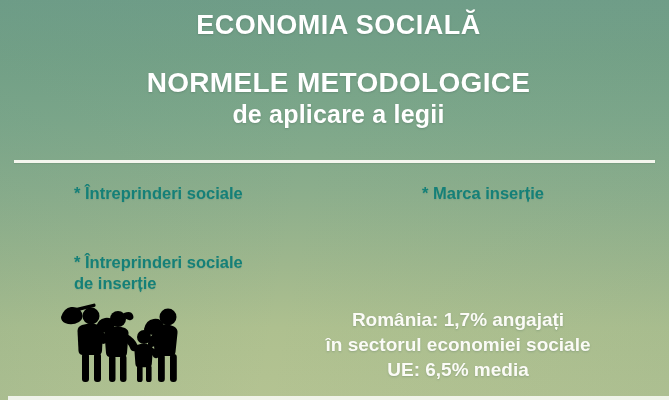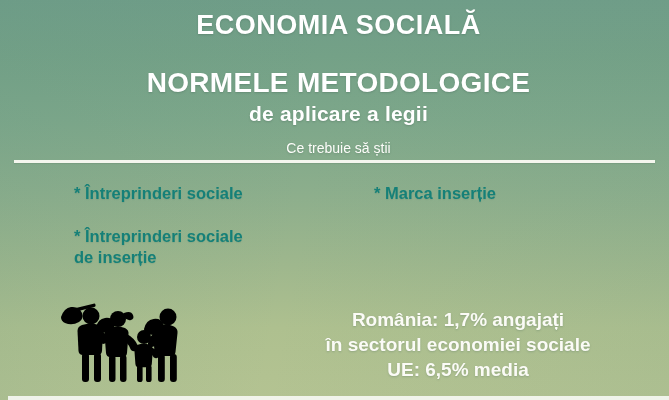--- a/index.html
+++ b/index.html
@@ -53,21 +53,21 @@
     margin-top: 24px;
     color: #ffffff;
     font-size: 28px;
     font-weight: bold;
     letter-spacing: 0.3px;
     line-height: 33px;
     text-shadow: 0 1px 2px rgba(60,90,75,0.30);
   }
   .title-sub2 {
     color: #ffffff;
-    font-size: 21px;
+    font-size: 25px;
     font-weight: bold;
     letter-spacing: 0.2px;
     line-height: 30px;
     text-shadow: 0 1px 2px rgba(60,90,75,0.30);
   }
   .tagline {
     margin-top: 10px;
     color: #fdfdfa;
     font-size: 14px;
     font-weight: normal;
@@ -88,20 +88,21 @@
   .bullets {
     position: absolute;
     left: 74px;
     top: 183px;
     width: 560px;
     display: grid;
     grid-template-columns: 300px 260px;
     grid-auto-rows: min-content;
     row-gap: 22px;
     column-gap: 0;
+    gap: 48px;
   }
   .bullet {
     color: #158078;
     font-size: 16.5px;
     font-weight: bold;
     line-height: 21px;
     white-space: pre-line;
     text-shadow: 0 1px 1px rgba(90,120,105,0.18);
   }
 
@@ -139,21 +140,20 @@
 </style>
 </head>
 <body>
 
 <div id="poster">
 
   <div class="header-block">
     <div class="title-main">ECONOMIA SOCIALĂ</div>
     <div class="title-sub1">NORMELE METODOLOGICE</div>
     <div class="title-sub2">de aplicare a legii</div>
-    <div class="tagline">Ce trebuie să știi</div>
   </div>
 
   <div class="divider"></div>
 
   <div class="bullets">
     <div class="bullet">* Întreprinderi sociale</div>
     <div class="bullet">* Marca inserție</div>
     <div class="bullet">* Întreprinderi sociale
 de inserție</div>
   </div>

